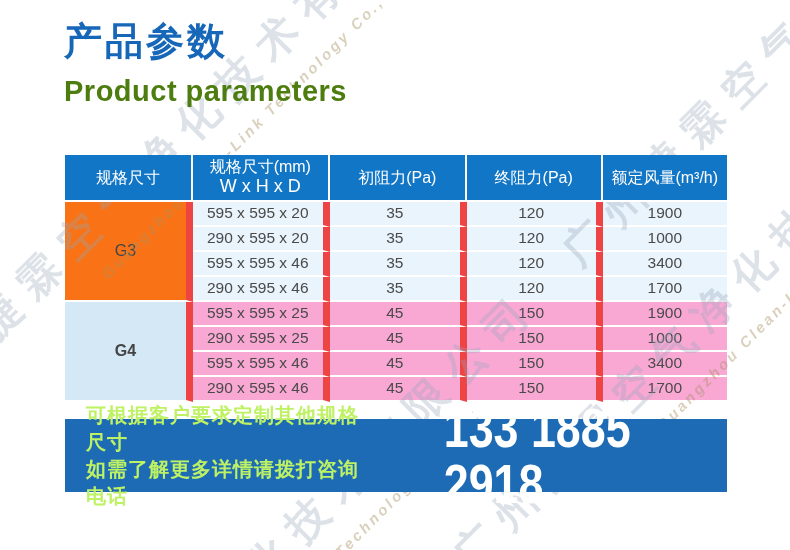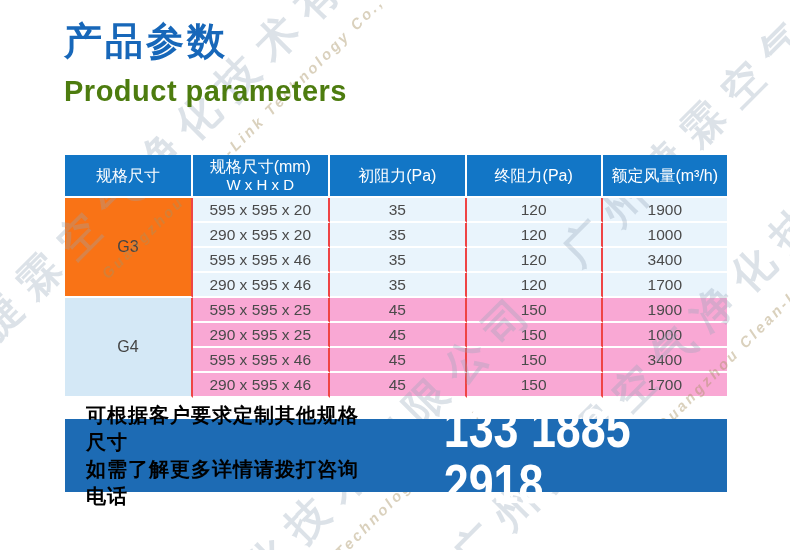--- a/index.html
+++ b/index.html
@@ -29,41 +29,41 @@
   .table-wrap { position:absolute; left:65px; top:155px; width:662px; }
   table { width:100%; border-collapse:separate; border-spacing:0; table-layout:fixed; }
   col.c1{width:19.3%;} col.c2{width:20.7%;} col.c3{width:20.7%;} col.c4{width:20.5%;} col.c5{width:18.8%;}
   thead th {
     background:#1276c6; color:#ffffff; font-weight:400; font-size:16px;
     height:41px; vertical-align:middle; text-align:center; line-height:1.2;
     border-right:2px solid #fff; border-bottom:2px solid #fff;
     position:relative; z-index:2; padding:2px 0;
   }
   thead th:last-child { border-right:none; }
-  thead th .sub { font-size:15px; }
+  thead th .sub { font-size:18px; }
   tbody td {
     height:25px; text-align:center; vertical-align:middle;
     font-size:15.5px; color:#4a4a4a;
-    border-right:2px solid #ef4444; border-bottom:2px solid #fff;
+    border-right:7px solid #ef4444; border-bottom:2px solid #fff;
     padding:0;
   }
   tbody td:last-child { border-right:none; }
   tbody td.level { font-size:16px; color:#444; }
   tbody tr.g0 td { background:#e9f4fc; }
   tbody tr.g0 td.level { background:#f97316; }
   tbody tr.g1 td { background:#f9a8d4; }
-  tbody tr.g1 td.level { background:#d4e8f6; }
+  tbody tr.g1 td.level { background:#d4e8f6;font-weight:bold; }
 
   
   .banner {
     position:absolute; left:65px; top:419px; width:662px; height:73px;
     background:#1d6bb4; display:flex; align-items:center; justify-content:space-between;
     z-index:2;
   }
-  .banner-lines { padding-left:21px; color:#000000; font-weight:700; font-size:20px;
+  .banner-lines { padding-left:21px; color:#bef264; font-weight:700; font-size:20px;
     line-height:27px; letter-spacing:1px; }
   .banner-phone {
     color:#fff; font-weight:800; font-size:56px; letter-spacing:0;
     transform:scaleX(0.8); transform-origin:right center;
     padding-right:13px; line-height:1;
   }
 </style>
 </head>
 <body>
 

